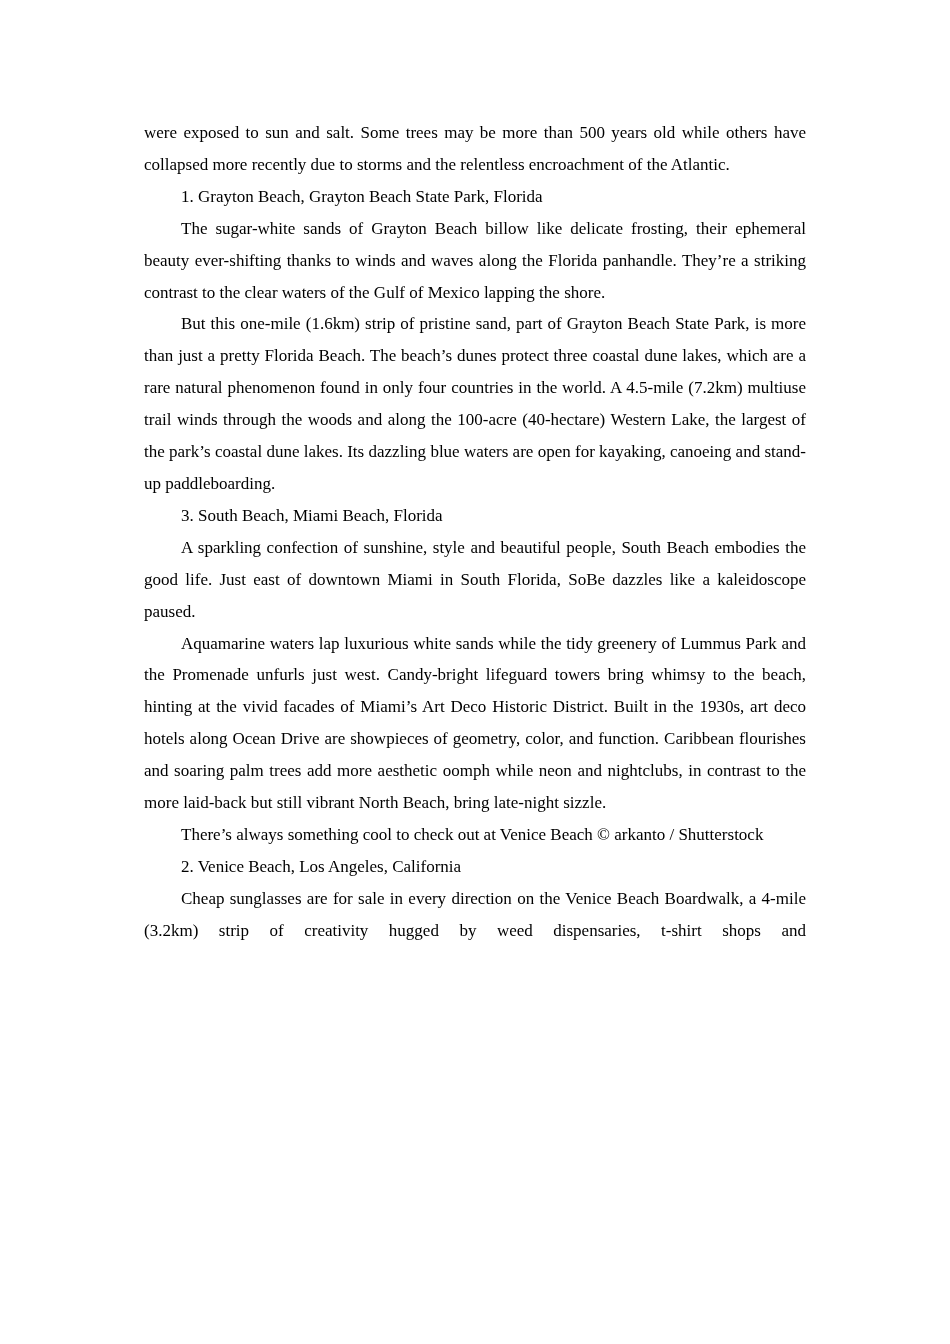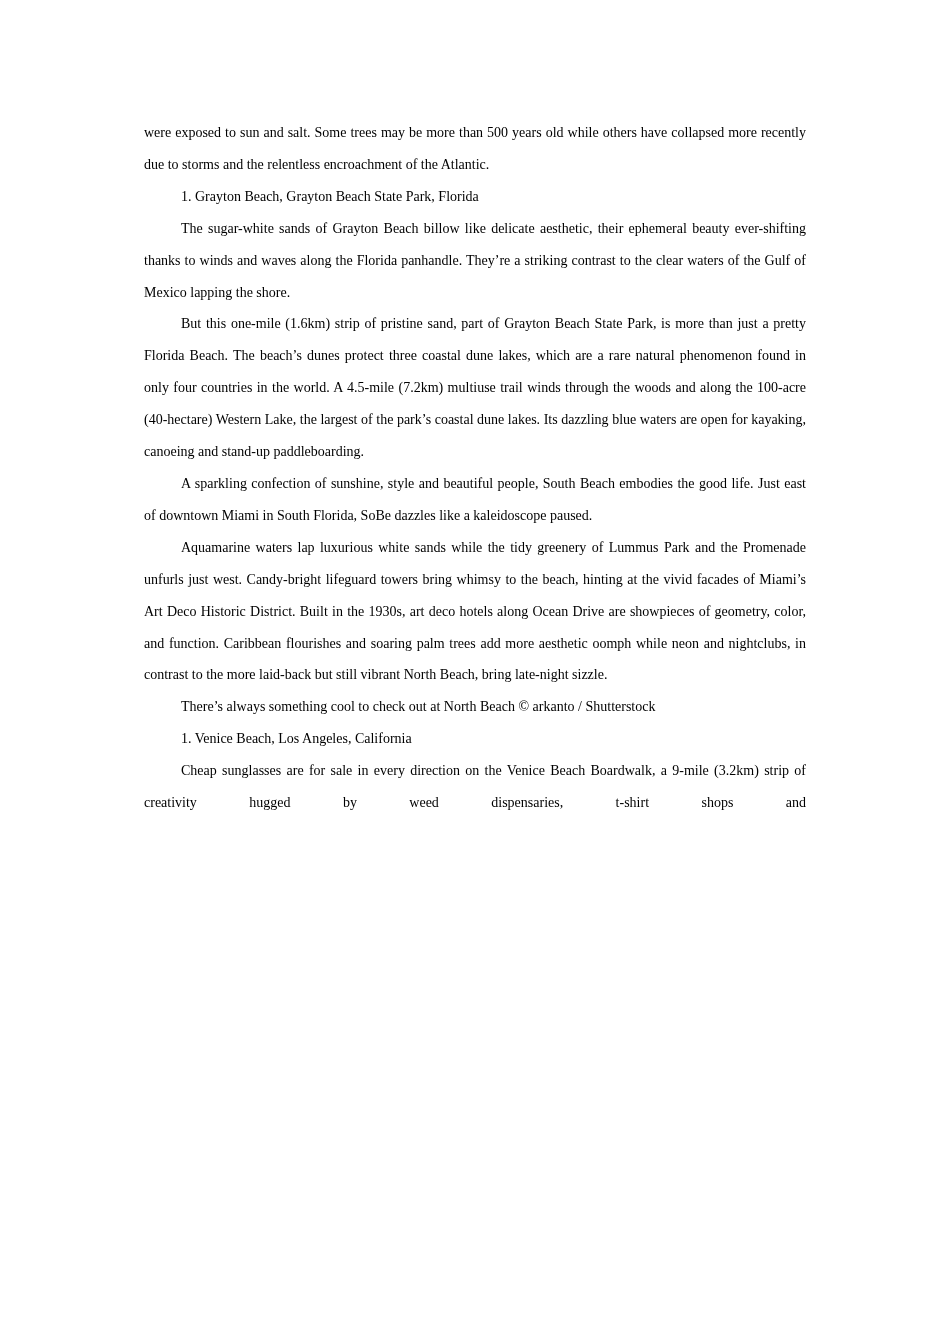--- a/index.html
+++ b/index.html
@@ -13,21 +13,21 @@
     height: 1344px;
     background: #ffffff;
     overflow: hidden;
   }
   .doc {
     position: absolute;
     left: 144px;
     top: 117px;
     width: 662px;
     font-family: "Liberation Serif", "DejaVu Serif", serif;
-    font-size: 14px;
+    font-size: 17px;
     line-height: 31.9px;
     color: #000000;
     text-align: justify;
     text-rendering: optimizeLegibility;
   }
   .doc p {
     margin: 0;
     padding: 0;
     text-indent: 37px;
   }
@@ -39,21 +39,22 @@
     text-align-last: justify;
   }
 </style>
 </head>
 <body>
 
 <div class="page">
   <div class="doc">
     <p class="no-indent">were exposed to sun and salt. Some trees may be more than 500 years old while others have collapsed more recently due to storms and the relentless encroachment of the Atlantic.</p>
     <p>1. Grayton Beach, Grayton Beach State Park, Florida</p>
-    <p>The sugar-white sands of Grayton Beach billow like delicate aesthetic, their ephemeral beauty ever-shifting thanks to winds and waves along the Florida panhandle. They’re a striking contrast to the clear waters of the Gulf of Mexico lapping the shore.</p>
+    <p>The sugar-white sands of Grayton Beach billow like delicate frosting, their ephemeral beauty ever-shifting thanks to winds and waves along the Florida panhandle. They’re a striking contrast to the clear waters of the Gulf of Mexico lapping the shore.</p>
     <p>But this one-mile (1.6km) strip of pristine sand, part of Grayton Beach State Park, is more than just a pretty Florida Beach. The beach’s dunes protect three coastal dune lakes, which are a rare natural phenomenon found in only four countries in the world. A 4.5-mile (7.2km) multiuse trail winds through the woods and along the 100-acre (40-hectare) Western Lake, the largest of the park’s coastal dune lakes. Its dazzling blue waters are open for kayaking, canoeing and stand-up paddleboarding.</p>
+    <p>3. South Beach, Miami Beach, Florida</p>
     <p>A sparkling confection of sunshine, style and beautiful people, South Beach embodies the good life. Just east of downtown Miami in South Florida, SoBe dazzles like a kaleidoscope paused.</p>
     <p>Aquamarine waters lap luxurious white sands while the tidy greenery of Lummus Park and the Promenade unfurls just west. Candy-bright lifeguard towers bring whimsy to the beach, hinting at the vivid facades of Miami’s Art Deco Historic District. Built in the 1930s, art deco hotels along Ocean Drive are showpieces of geometry, color, and function. Caribbean flourishes and soaring palm trees add more aesthetic oomph while neon and nightclubs, in contrast to the more laid-back but still vibrant North Beach, bring late-night sizzle.</p>
-    <p>There’s always something cool to check out at North Beach © arkanto / Shutterstock</p>
-    <p>1. Venice Beach, Los Angeles, California</p>
-    <p class="cut">Cheap sunglasses are for sale in every direction on the Venice Beach Boardwalk, a 9-mile (3.2km) strip of creativity hugged by weed dispensaries, t-shirt shops and</p>
+    <p>There’s always something cool to check out at Venice Beach © arkanto / Shutterstock</p>
+    <p>2. Venice Beach, Los Angeles, California</p>
+    <p class="cut">Cheap sunglasses are for sale in every direction on the Venice Beach Boardwalk, a 4-mile (3.2km) strip of creativity hugged by weed dispensaries, t-shirt shops and</p>
   </div>
 </div>
 
 </body></html>

